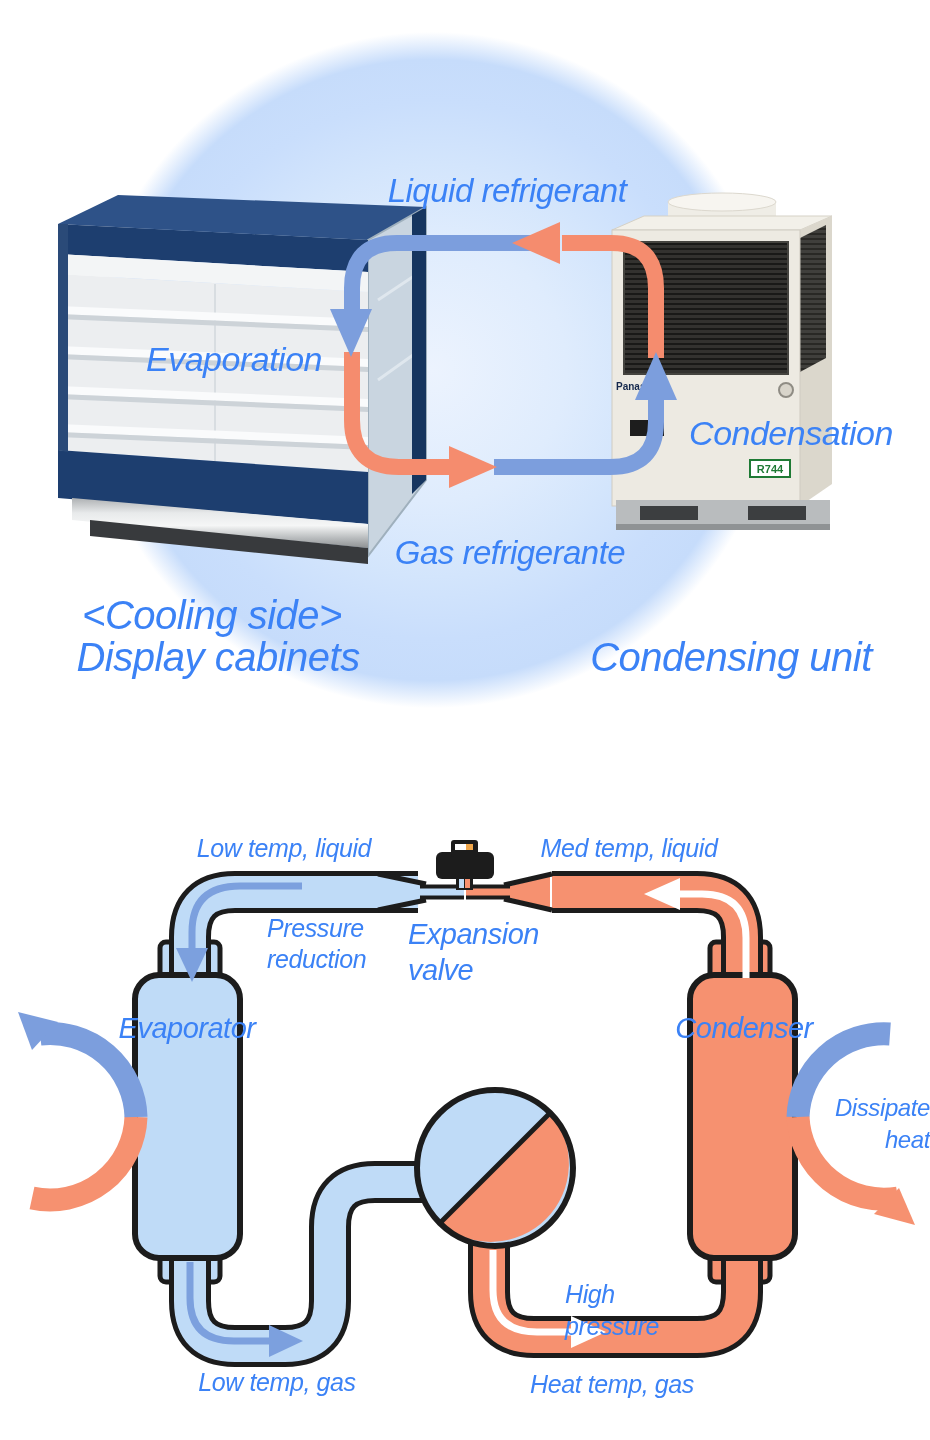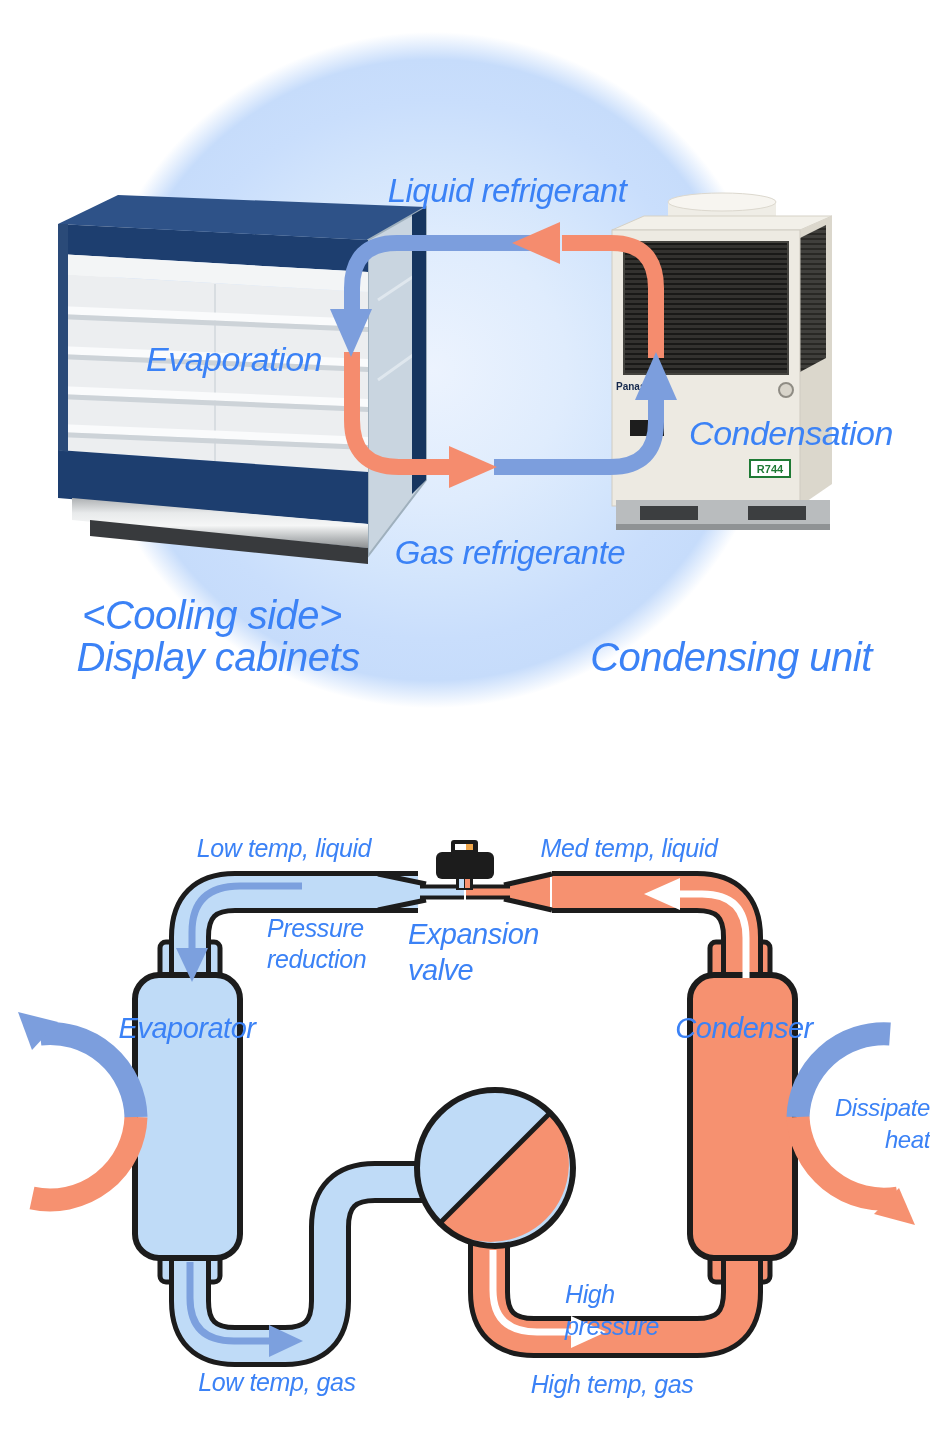--- a/index.html
+++ b/index.html
@@ -195,15 +195,15 @@
 
   <div class="lbl sm c" style="left:164px;top:834px;width:240px;">Low temp, liquid</div>
   <div class="lbl sm c" style="left:509px;top:834px;width:240px;">Med temp, liquid</div>
   <div class="lbl sm" style="left:267px;top:913px;width:122px;line-height:1.25;">Pressure reduction</div>
   <div class="lbl mid" style="left:408px;top:916px;width:165px;line-height:1.25;">Expansion valve</div>
   <div class="lbl mid c" style="left:644px;top:1012px;width:200px;">Condenser</div>
   <div class="lbl mid c" style="left:87px;top:1012px;width:200px;">Evaporator</div>
   <div class="lbl xs" style="left:834px;top:1092px;width:96px;line-height:1.35;text-align:right;">Dissipate heat</div>
   <div class="lbl sm" style="left:565px;top:1258px;width:120px;line-height:1.28;margin-top:20px;">High pressure</div>
   <div class="lbl sm c" style="left:157px;top:1368px;width:240px;">Low temp, gas</div>
-  <div class="lbl sm c" style="left:492px;top:1370px;width:240px;">High temp, gas</div>
+  <div class="lbl sm c" style="left:492px;top:1370px;width:240px;">Heat temp, gas</div>
 
 </div>
 
 </body></html>

